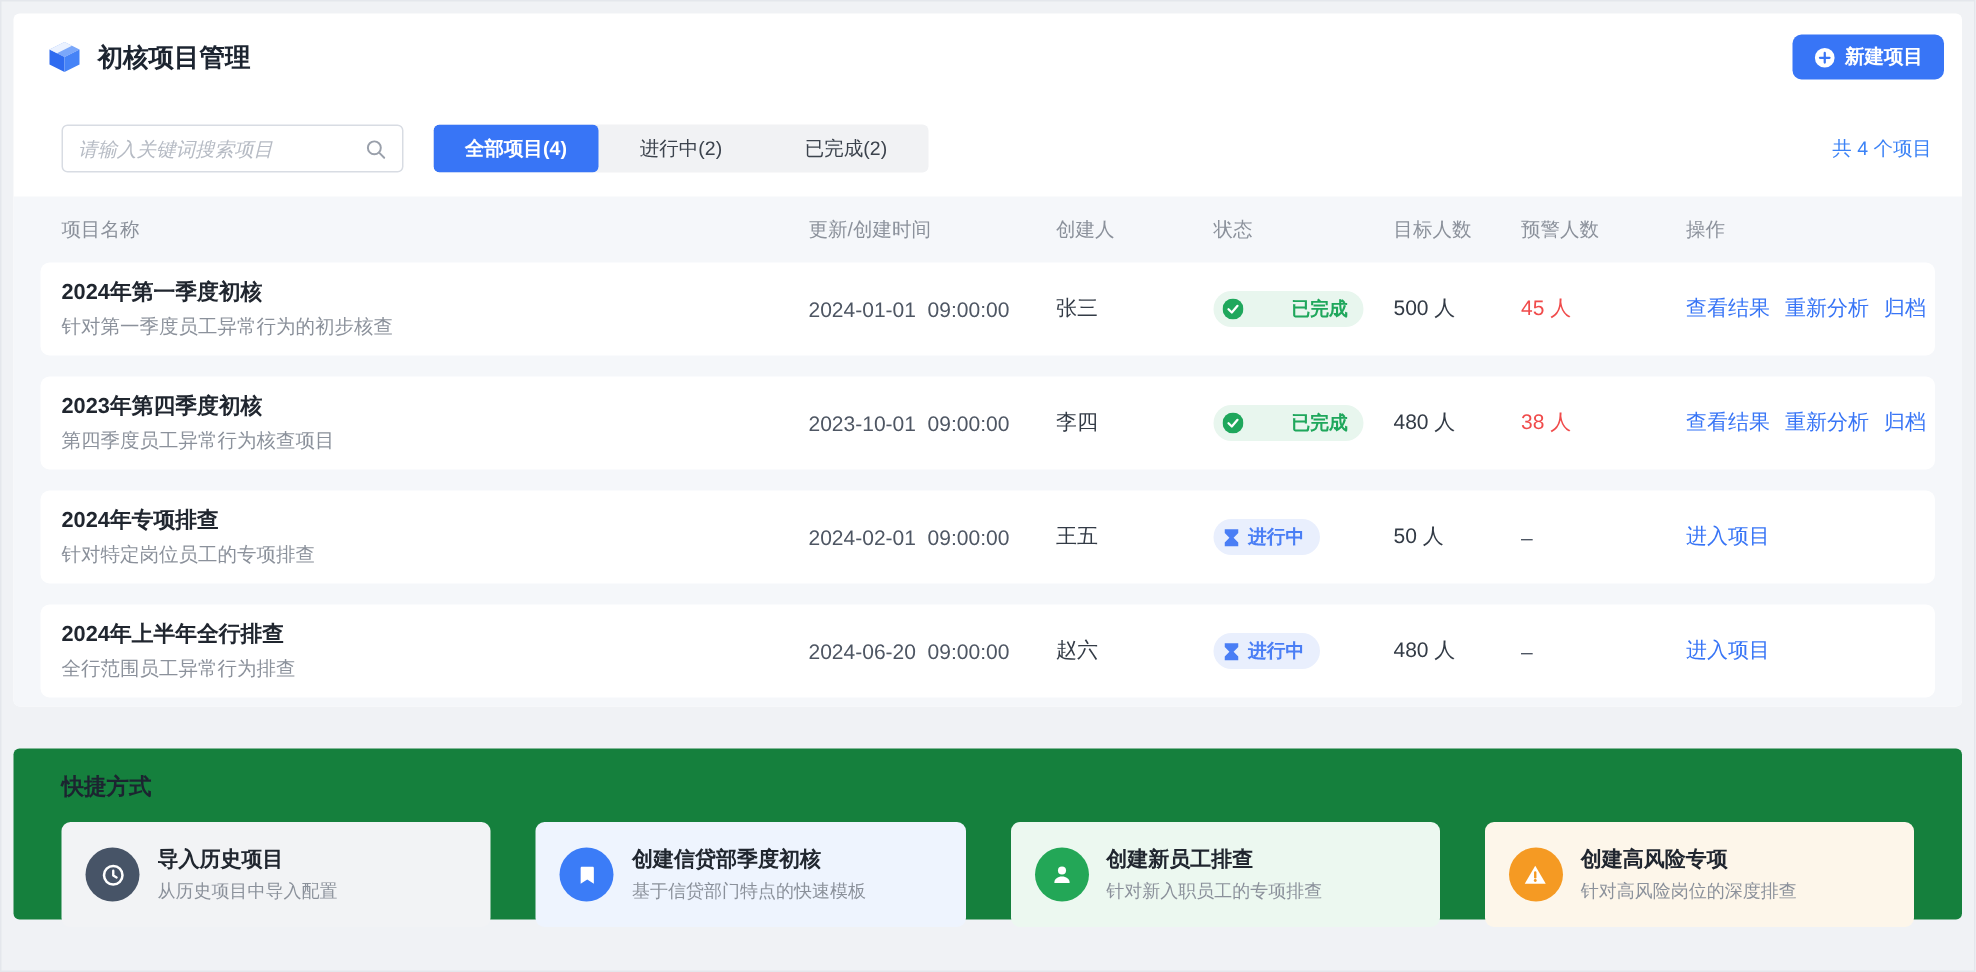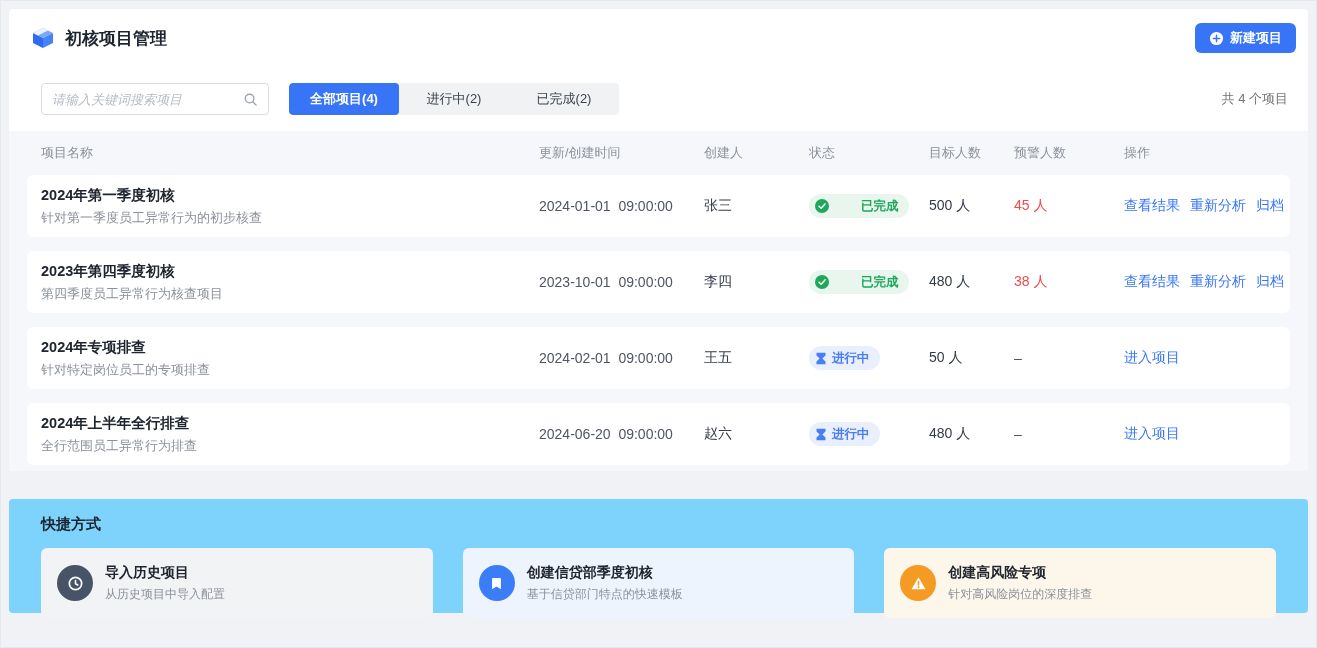--- a/index.html
+++ b/index.html
@@ -34,21 +34,21 @@
   .search-box input {
     flex:1; border:none; outline:none; font-size:13px; color:#333; font-family:inherit; min-width:0;font-style:italic;
   }
   .search-box input::placeholder { color:#b6bbc4; }
   .tabs { display:flex; margin-left:20px; background:#f1f2f4; border-radius:4px; overflow:hidden; }
   .tab {
     width:110px; height:32px; line-height:32px; text-align:center;
     font-size:13px; color:#3c434d; cursor:pointer; border-radius:4px;
   }
   .tab.active { background:#3875f6; color:#fff; font-weight:bold; }
-  .total-count { font-size:13px; color:#737373; }
+  .total-count { font-size:13px; color:#3b82f6; }
   
   .table-block {
     position:absolute; top:122px; left:0; right:0; bottom:0;
     background:#f5f7fa; padding:0 18px; border-radius:0 0 4px 4px;
   }
   .thead { height:44px; display:flex; align-items:center; padding:0 14px; }
   .thead .col { font-size:13px; color:#8b919b; }
   .col-name { flex:1; min-width:0; }
   .col-time { width:165px; white-space:pre; }
   .col-creator { width:105px; }
@@ -71,21 +71,21 @@
     display:inline-flex; align-items:center; gap:5px;
     height:24px; padding:0 10px 0 6px; border-radius:12px; font-size:12.5px; font-weight:bold;
   }
   .badge.completed { background:#e8f6ee; color:#1fa75c;gap:32px; }
   .badge.inprogress { background:#e9effd; color:#4a7ef5; }
   .actions { display:flex; gap:10px; }
   .link { font-size:14px; color:#3875f6; text-decoration:none; cursor:pointer; white-space:nowrap; }
   
   .quick-card {
     position:absolute; left:8px; right:8px; top:498px; height:114px;
-    background:#7dd3fc; border-radius:4px; padding:16px 32px;
+    background:#15803d; border-radius:4px; padding:16px 32px;
   }
   .quick-title { font-size:15px; font-weight:bold; color:#1c2430; margin-bottom:14px; }
   .quick-list { display:flex; gap:30px; }
   .quick-item {
     flex:1; height:70px; border-radius:6px; padding:0 16px;
     display:flex; align-items:center; cursor:pointer;
   }
   .qi-gray  { background:#f2f3f5; }
   .qi-blue  { background:#eef4fe; }
   .qi-green { background:#ecf8f0; }
@@ -286,20 +286,32 @@
         <svg width="15" height="15" viewBox="0 0 16 16">
           <path d="M4.2 2h7.6c.5 0 .9.4.9.9V14l-4.7-2.9L3.3 14V2.9c0-.5.4-.9.9-.9z" fill="#fff"></path>
         </svg>
       </div>
       <div class="q-text">
         <div class="q-title">创建信贷部季度初核</div>
         <div class="q-desc">基于信贷部门特点的快速模板</div>
       </div>
     </div>
 
+    <div class="quick-item qi-green">
+      <div class="q-circle qc-green">
+        <svg width="16" height="16" viewBox="0 0 16 16">
+          <circle cx="8" cy="5.3" r="2.7" fill="#fff"></circle>
+          <path d="M2.9 13.6c0-2.7 2.3-4.2 5.1-4.2s5.1 1.5 5.1 4.2z" fill="#fff"></path>
+        </svg>
+      </div>
+      <div class="q-text">
+        <div class="q-title">创建新员工排查</div>
+        <div class="q-desc">针对新入职员工的专项排查</div>
+      </div>
+    </div>
 
     <div class="quick-item qi-orange">
       <div class="q-circle qc-orange">
         <svg width="17" height="17" viewBox="0 0 16 16">
           <path d="M8 2 L14.6 13.4 H1.4 Z" fill="#fff"></path>
           <path d="M8 6.2v3.1" stroke="#f59a23" stroke-width="1.5" stroke-linecap="round"></path>
           <circle cx="8" cy="11.3" r="0.9" fill="#f59a23"></circle>
         </svg>
       </div>
       <div class="q-text">

